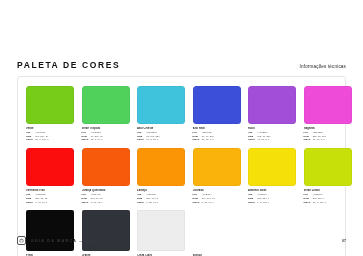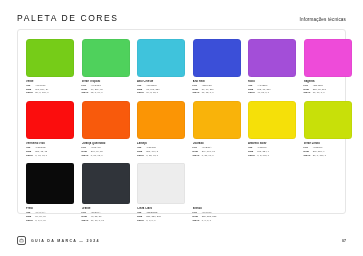--- a/index.html
+++ b/index.html
@@ -11,22 +11,22 @@
     overflow:hidden;
   }
   .page { position:relative; width:363px; height:256px; padding:0; }
 
   
   .header {
     display:flex; align-items:baseline; justify-content:space-between;
     padding:13px 17px 0 17px;
   }
   .title {
-    font-size:8.5px; font-weight:normal; letter-spacing:1.6px;
-    color:#111; text-transform:uppercase; white-space:nowrap;
+    font-size:8.5px; font-weight:bold; letter-spacing:1.6px;
+    color:#111; text-transform:uppercase; white-space:nowrap;margin-top:47px;
   }
   .subtitle {
     font-size:4.6px; color:#2a2a2a; letter-spacing:.15px; white-space:nowrap;
   }
 
   
   .card {
     margin:6px 17px 0 17px;
     border:0.6px solid #e6e6e6;
     border-radius:3px;

